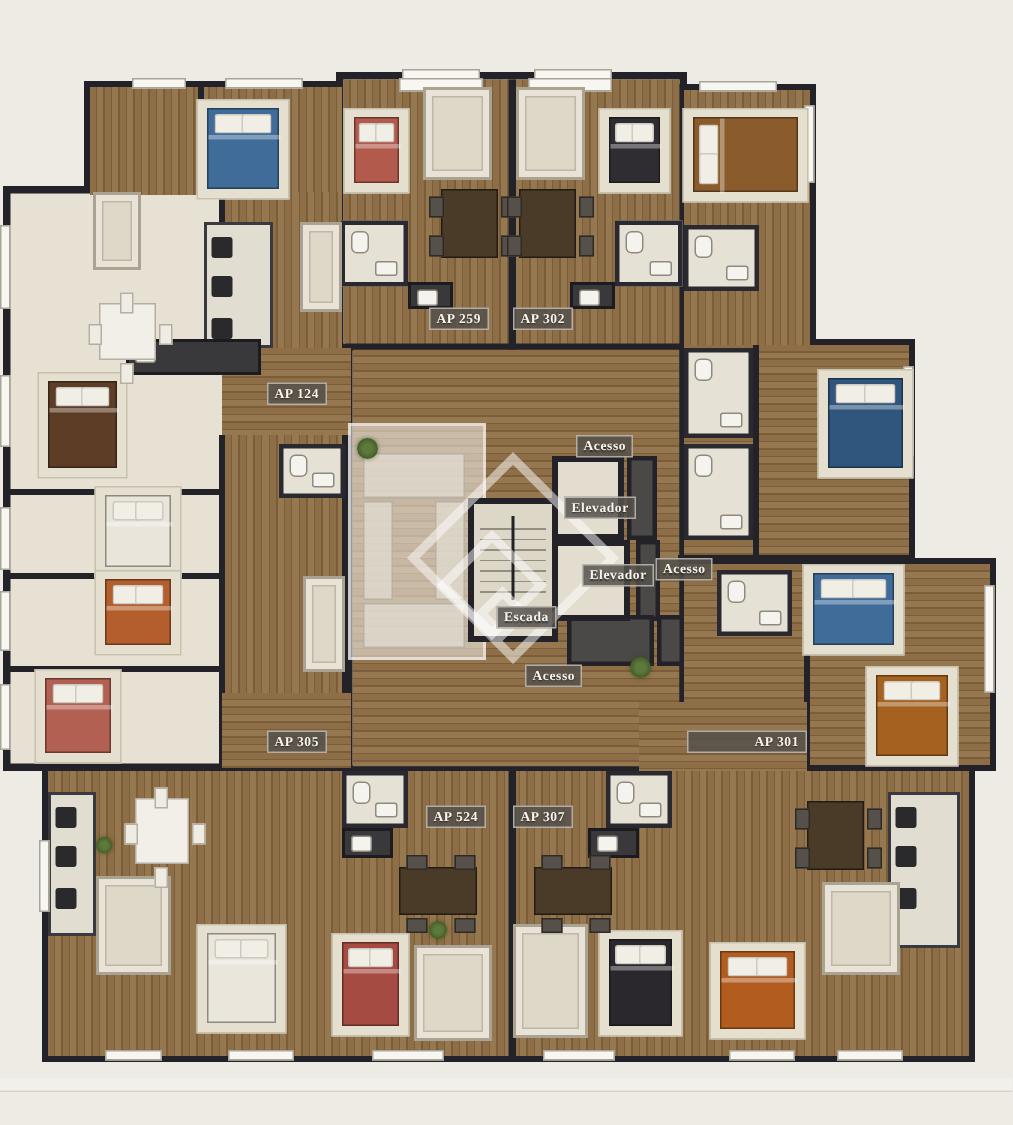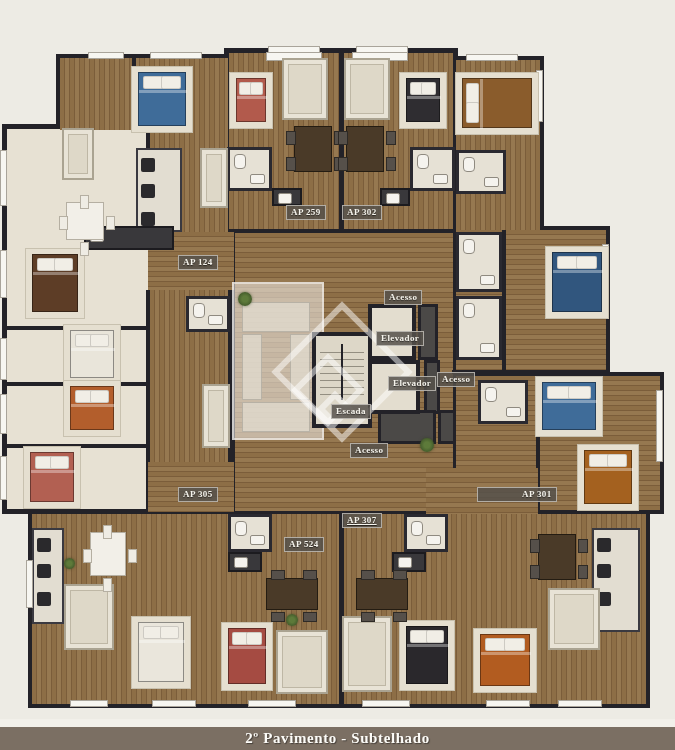--- a/index.html
+++ b/index.html
@@ -343,26 +343,23 @@
     <div class="abs plant" style="left: 286px; top: 614px; width: 12px; height: 12px;"></div>
     <div class="abs plant" style="left: 420px; top: 438px; width: 14px; height: 14px;"></div>
     <div class="abs plant" style="left: 64px; top: 558px; width: 11px; height: 11px;"></div>
     <div class="abs wm" style="left: 292px; top: 322px; width: 100px; height: 100px;"></div>
     <div class="abs wm" style="left: 302px; top: 364px; width: 52px; height: 52px;"></div>
     <div class="abs wm" style="left: 322px; top: 396px; width: 26px; height: 26px;"></div>
     <div class="abs chip" style="left: 286px; top: 205px;">AP 259</div>
     <div class="abs chip" style="left: 342px; top: 205px; text-align: right;">AP 302</div>
     <div class="abs chip" style="left: 178px; top: 255px;">AP 124</div>
     <div class="abs chip" style="left: 178px; top: 487px;">AP 305</div>
-    <div class="abs chip" style="left: 477px; top: 487px; padding-left: 44px;">AP 301</div>
+    <div class="abs chip" style="left: 458px; top: 487px; padding-left: 44px;">AP 301</div>
     <div class="abs chip" style="left: 284px; top: 537px;">AP 524</div>
-    <div class="abs chip" style="left: 342px; top: 513px; text-decoration: underline;">AP 307</div>
+    <div class="abs chip" style="left: 342px; top: 537px;">AP 307</div>
     <div class="abs chip" style="left: 384px; top: 290px;">Acesso</div>
     <div class="abs chip" style="left: 376px; top: 331px;">Elevador</div>
     <div class="abs chip" style="left: 388px; top: 376px;">Elevador</div>
     <div class="abs chip" style="left: 437px; top: 372px;">Acesso</div>
     <div class="abs chip" style="left: 331px; top: 404px;">Escada</div>
     <div class="abs chip" style="left: 350px; top: 443px;">Acesso</div>
     <div id="caption-strip"></div>
-    <div id="caption-bar">
-      <span>2º Pavimento - Subtelhado</span>
-    </div>
   </div>
 
 </body></html>

